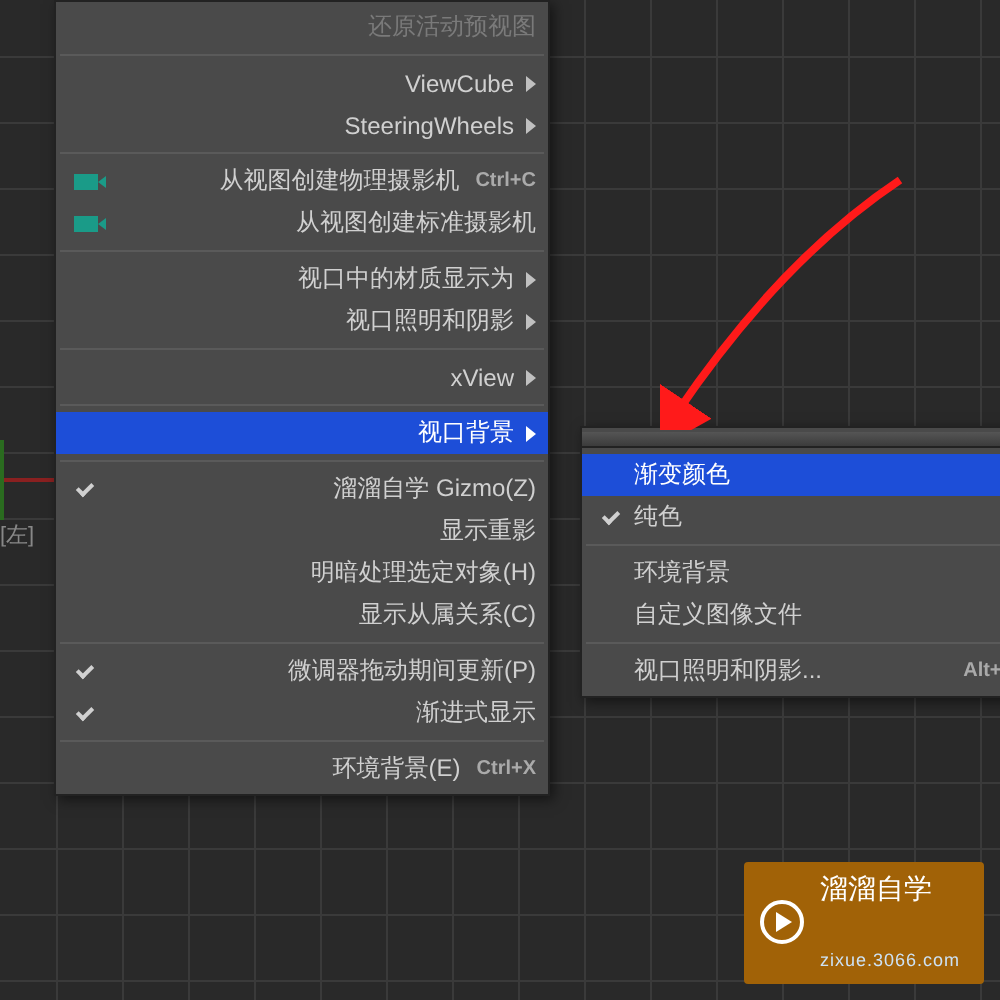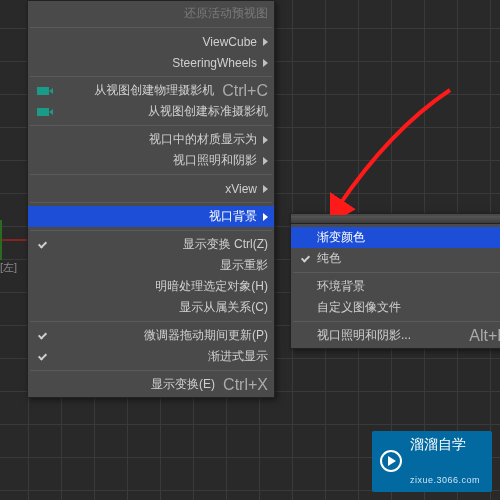--- a/index.html
+++ b/index.html
@@ -91,22 +91,23 @@
       justify-content: center;
       align-items: center;
       flex-shrink: 0;
     }
     .mi-label {
       flex: 1;
       white-space: nowrap;
     }
     .mi-shortcut {
       color: #aaa;
-      font-size: 16px;
+      font-size: 10px;
       margin-left: 8px;
+      font-weight: bold;
     }
     .mi-arrow {
       width: 0; height: 0;
       border-top: 4px solid transparent;
       border-bottom: 4px solid transparent;
       border-left: 5px solid #c0c0c0;
       margin-left: 6px;
     }
     .menu-item.highlight .mi-arrow { border-left-color: #fff; }
     .checkmark {
@@ -147,21 +148,21 @@
       top: 85px;
       left: 330px;
       width: 130px;
       height: 130px;
       pointer-events: none;
     }
     .watermark {
       position: absolute;
       right: 8px;
       bottom: 8px;
-      background: #0369a1;
+      background: #a16207;
       color: #fff;
       padding: 6px 12px 6px 8px;
       display: flex;
       align-items: center;
       gap: 8px;
       font-size: 14px;
       border-radius: 2px;
     }
     .wm-logo {
       width: 22px; height: 22px;
@@ -240,21 +241,21 @@
   <div class="menu-item highlight">
     <span class="mi-icon"></span>
     <span class="mi-label">视口背景</span>
     <span class="mi-arrow"></span>
   </div>
   <div class="menu-sep"></div>
   <div class="menu-item">
     <span class="mi-icon">
         <span class="checkmark"></span>
       </span>
-    <span class="mi-label">显示变换 Ctrl(Z)</span>
+    <span class="mi-label">溜溜自学 Gizmo(Z)</span>
   </div>
   <div class="menu-item">
     <span class="mi-icon"></span>
     <span class="mi-label">显示重影</span>
   </div>
   <div class="menu-item">
     <span class="mi-icon"></span>
     <span class="mi-label">明暗处理选定对象(H)</span>
   </div>
   <div class="menu-item">
@@ -270,21 +271,21 @@
   </div>
   <div class="menu-item">
     <span class="mi-icon">
         <span class="checkmark"></span>
       </span>
     <span class="mi-label">渐进式显示</span>
   </div>
   <div class="menu-sep"></div>
   <div class="menu-item">
     <span class="mi-icon"></span>
-    <span class="mi-label">显示变换(E)</span>
+    <span class="mi-label">环境背景(E)</span>
     <span class="mi-shortcut">Ctrl+X</span>
   </div>
 </div>
 
 <div class="menu menu-sub">
   <div class="sub-head"></div>
   <div class="menu-item highlight">
     <span class="mi-icon"></span>
     <span class="mi-label">渐变颜色</span>
   </div>

